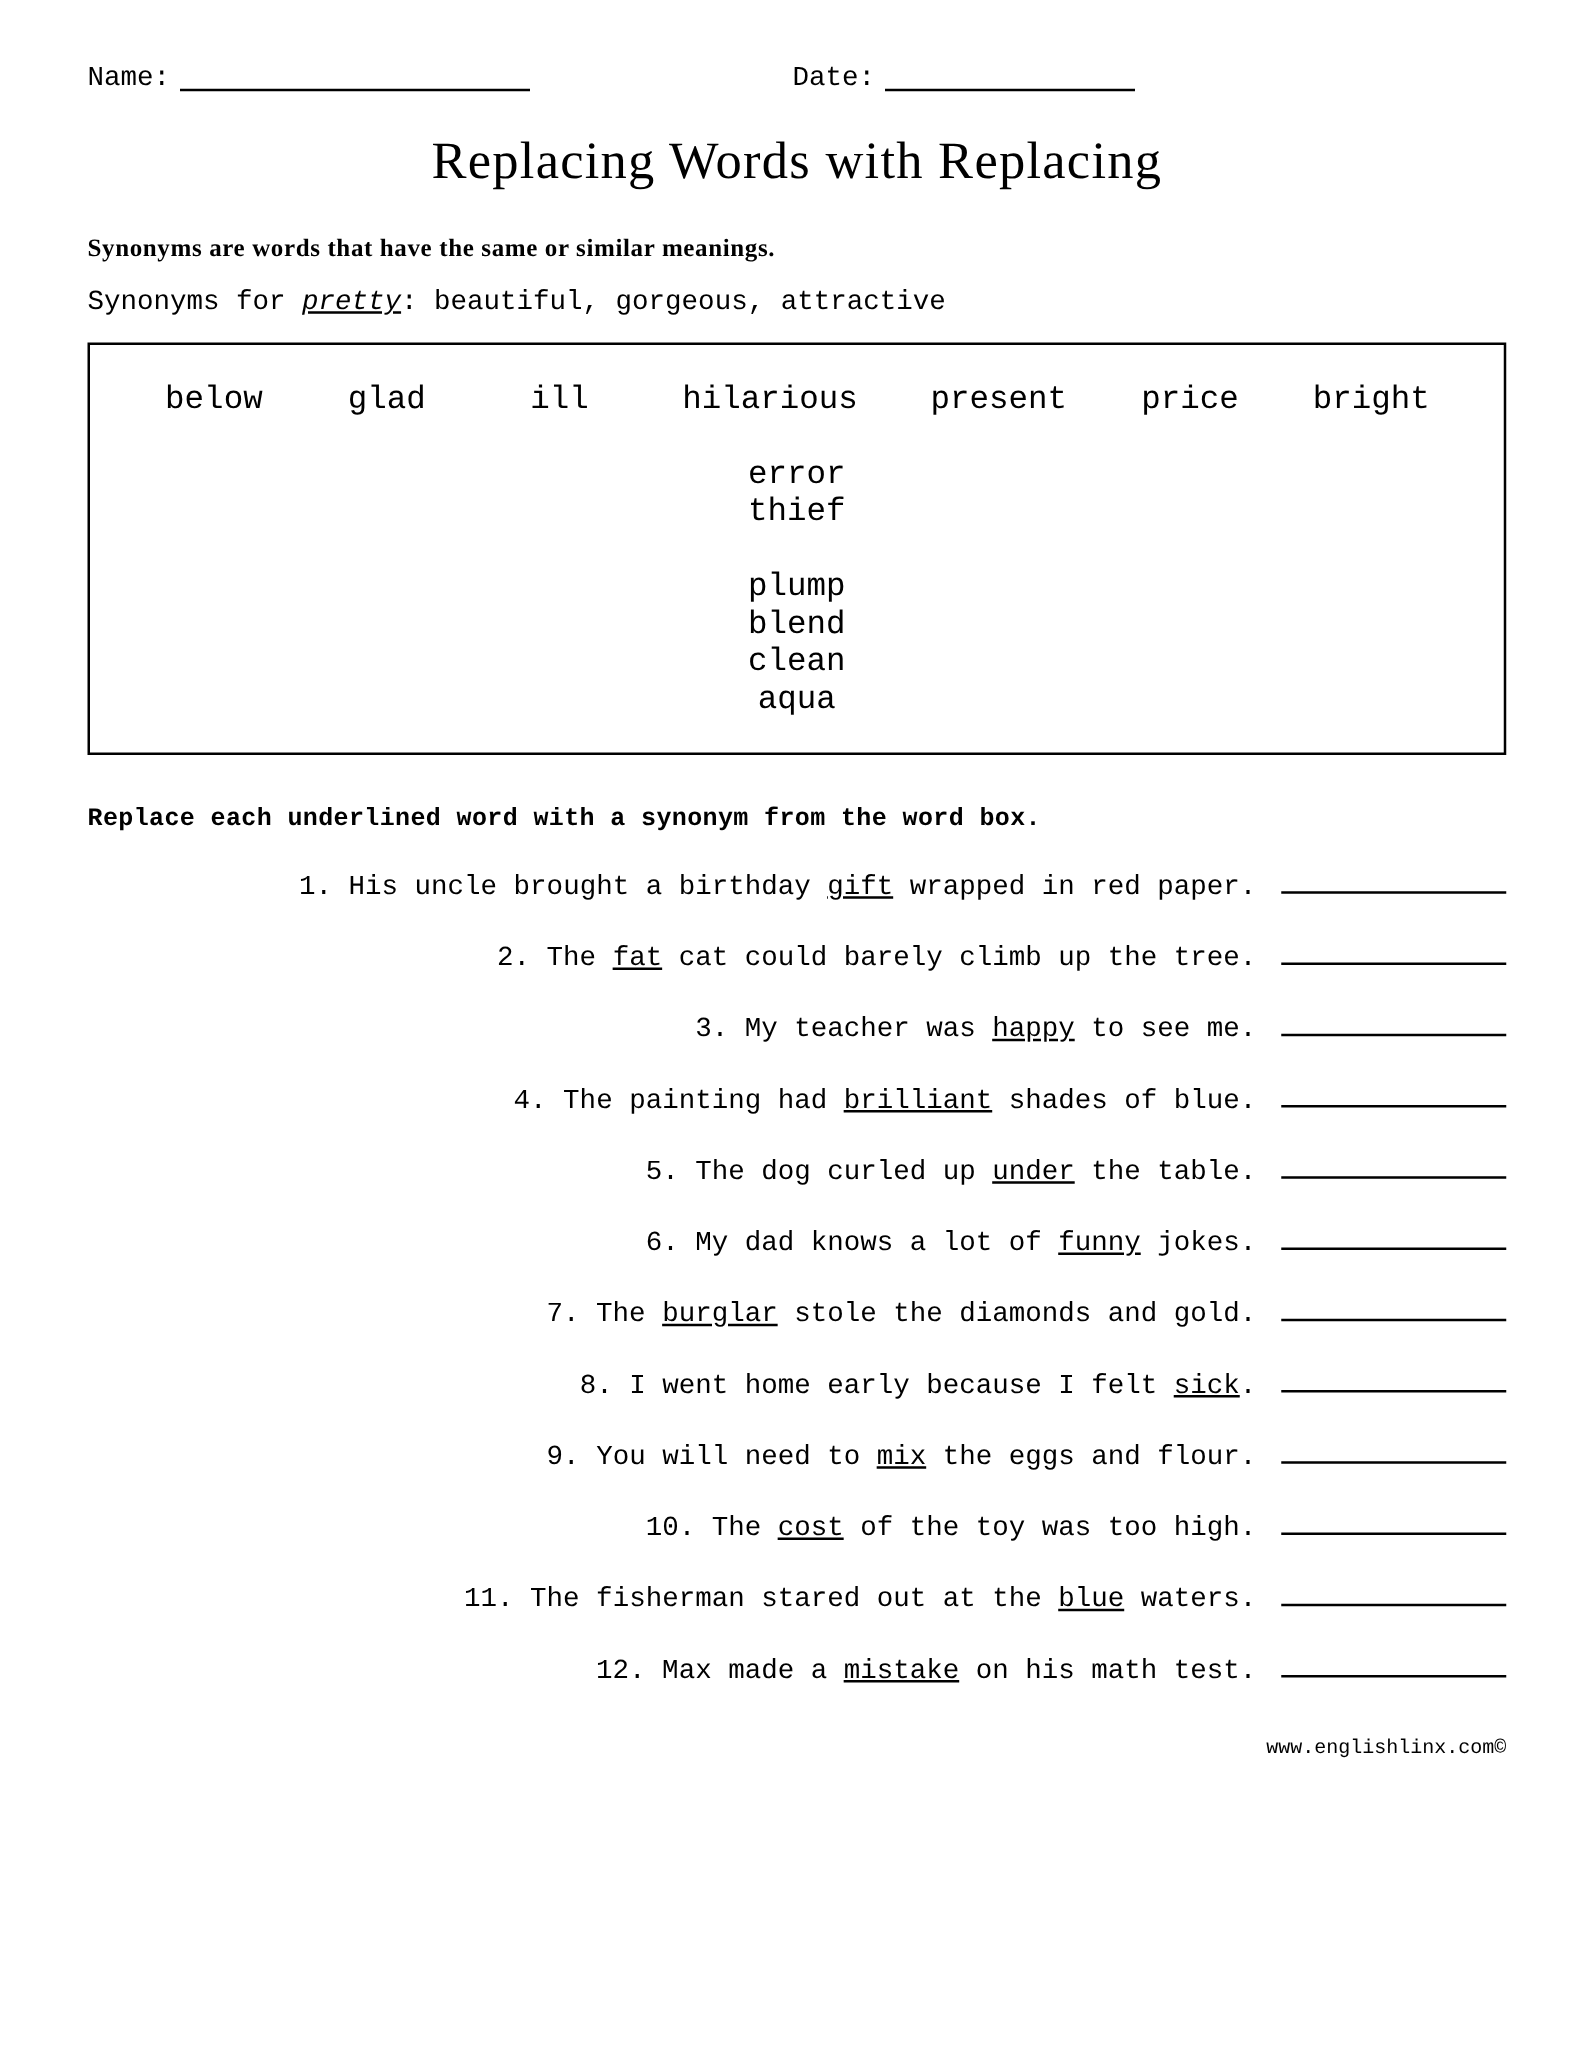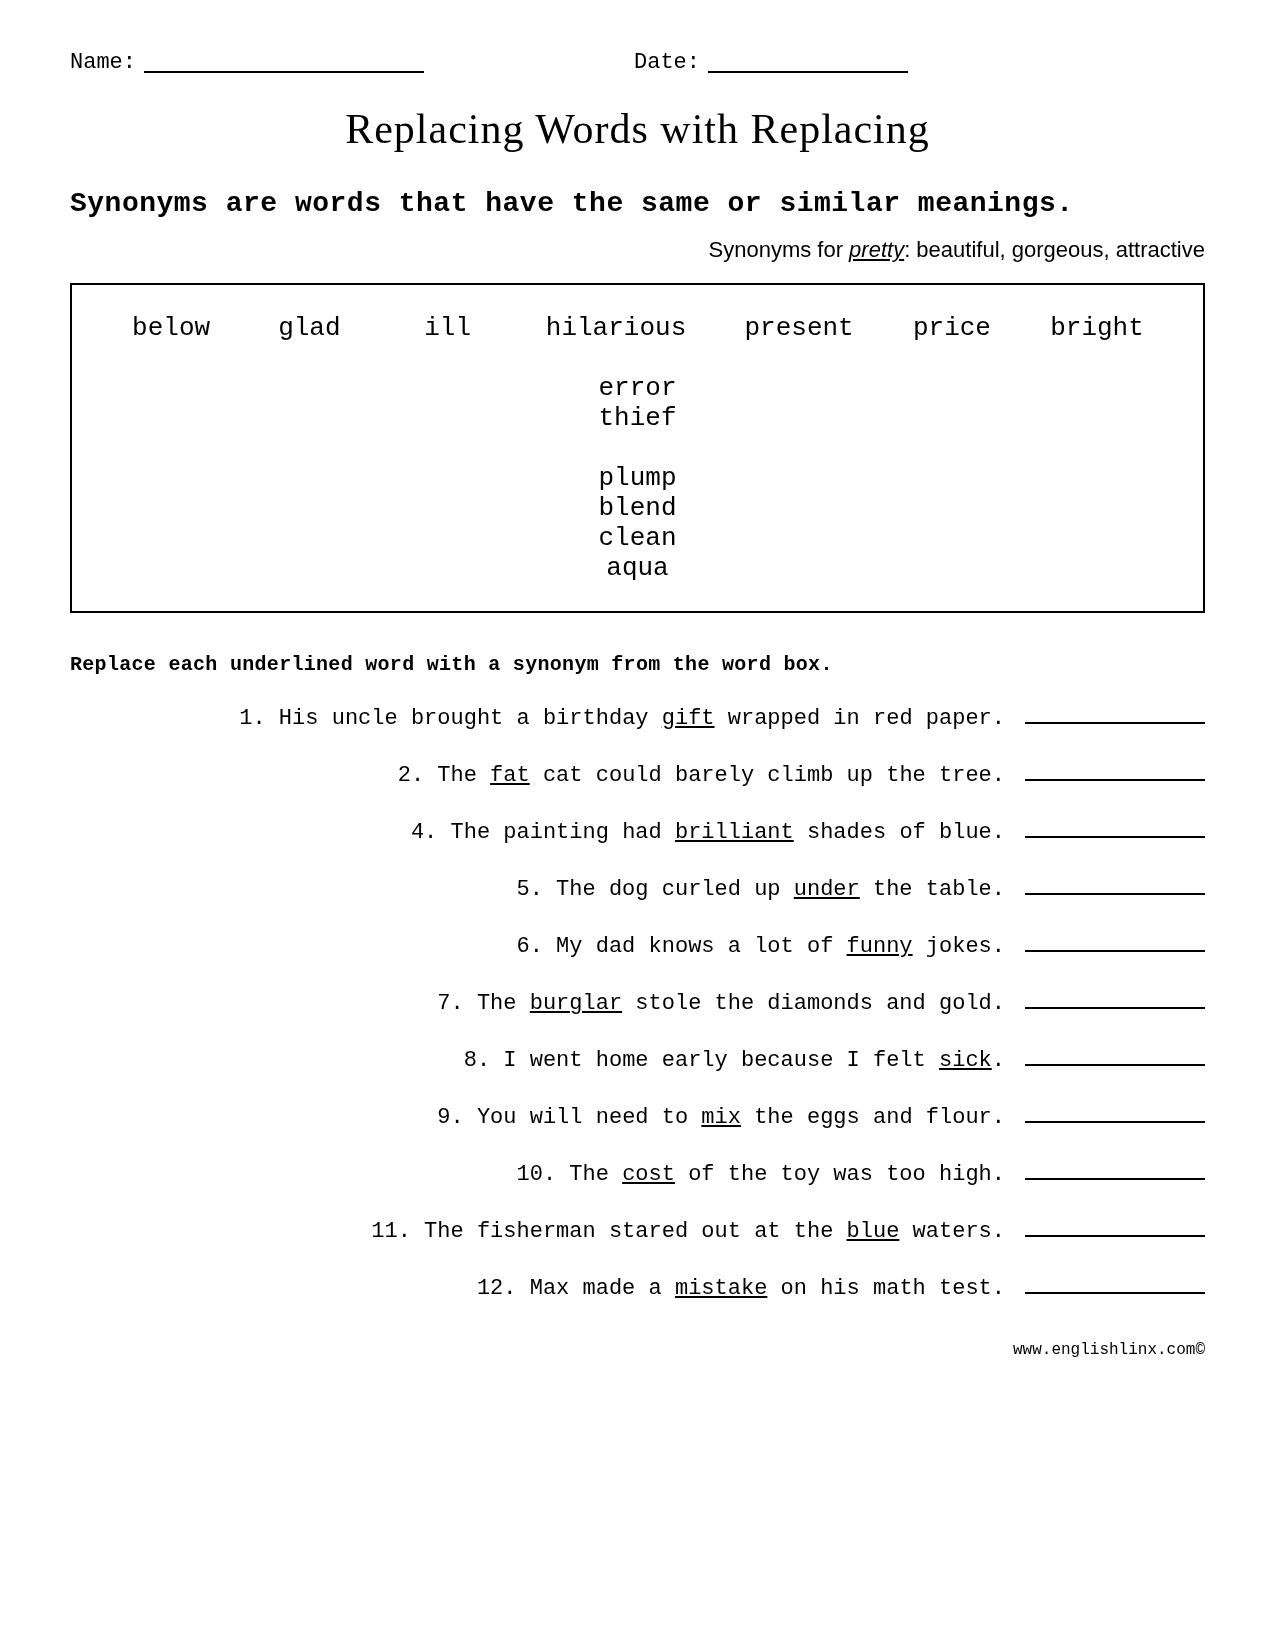--- a/index.html
+++ b/index.html
@@ -52,31 +52,31 @@
     .page-title {
       text-align: center;
       font-size: 42px;
       font-family: 'Palatino Linotype', Palatino, serif;
       font-weight: normal;
       margin-bottom: 35px;
       letter-spacing: 1px;
     }
 
     .subtitle-bold {
-      font-size: 28px;
+      font-size: 20px;
       font-weight: bold;
-      font-family: Liberation Mono, monospace;
+      font-family: Liberation Serif, serif;
       margin-bottom: 18px;
       letter-spacing: 0.5px;
     }
 
     .synonyms-example {
       font-size: 22px;
-      font-family: Liberation Sans, sans-serif;
-      text-align: right;
+      font-family: Liberation Mono, monospace;
+      text-align: left;
       margin-bottom: 20px;
     }
 
     .synonyms-example em {
       font-style: italic;
       text-decoration: underline;
     }
 
     .word-box {
       border: 2px solid #000;
@@ -207,20 +207,26 @@
     <div class="answer-line"></div>
   </div>
 
   <div class="exercise-item">
     <span class="exercise-text">
       2. The <u>fat</u> cat could barely climb up the tree.
     </span>
     <div class="answer-line"></div>
   </div>
 
+  <div class="exercise-item">
+    <span class="exercise-text">
+      3. My teacher was <u>happy</u> to see me.
+    </span>
+    <div class="answer-line"></div>
+  </div>
 
   <div class="exercise-item">
     <span class="exercise-text">
       4. The painting had <u>brilliant</u> shades of blue.
     </span>
     <div class="answer-line"></div>
   </div>
 
   <div class="exercise-item">
     <span class="exercise-text">

